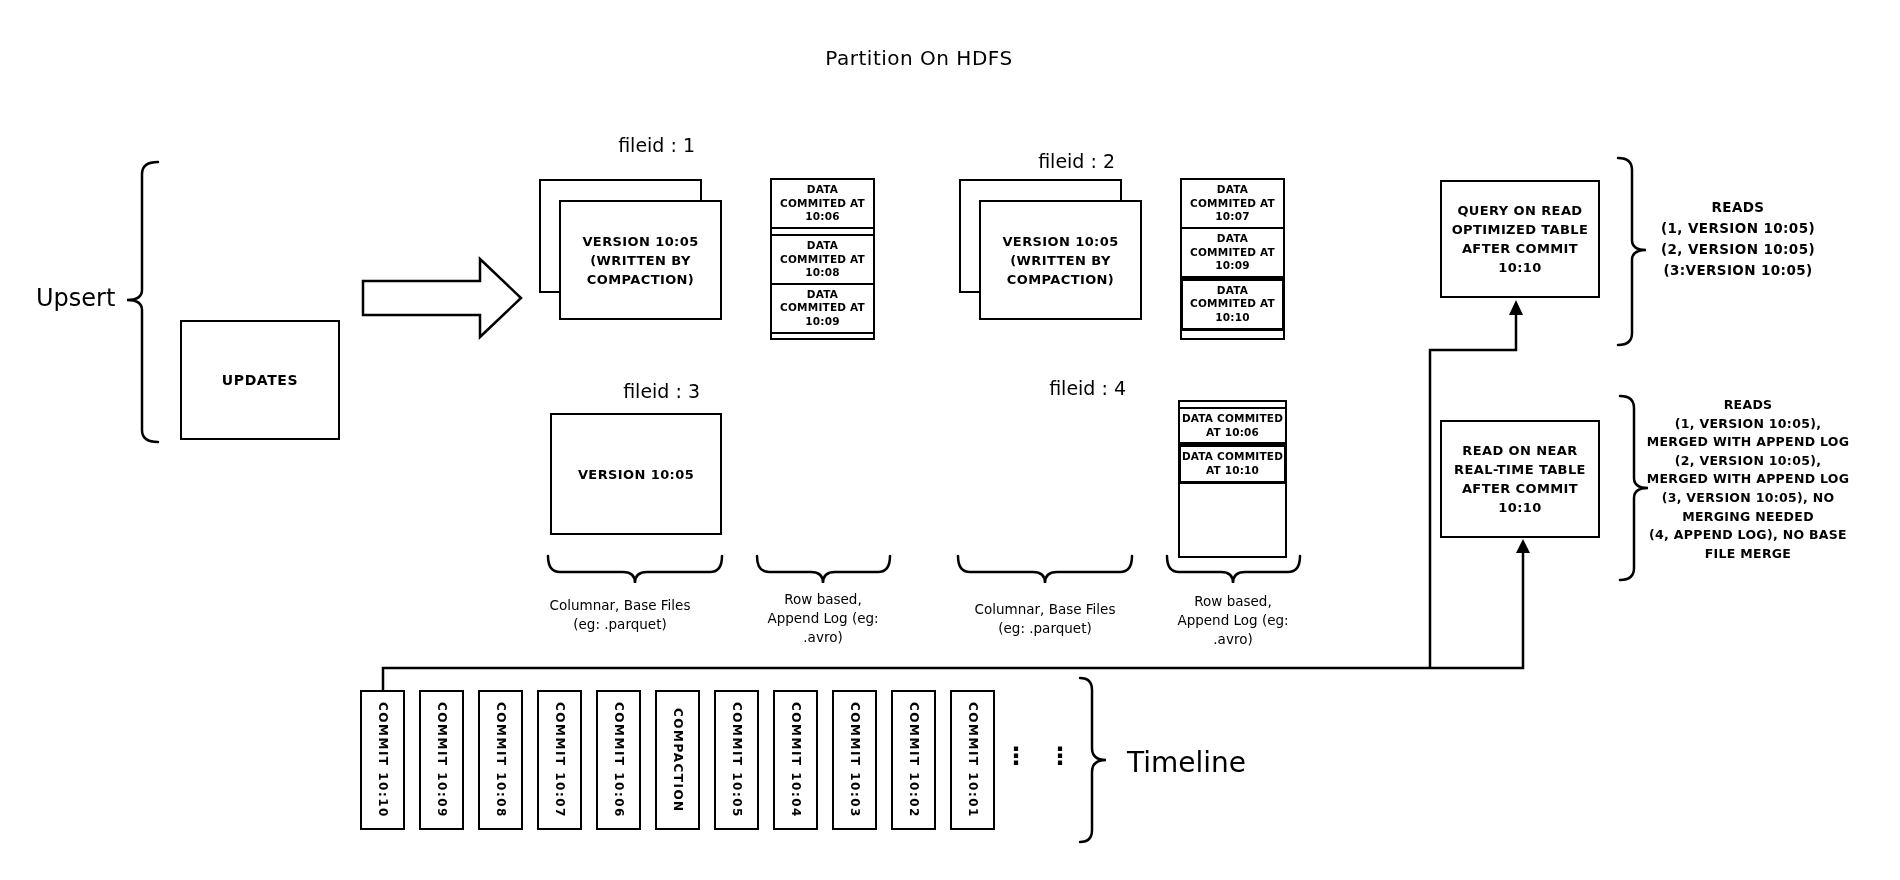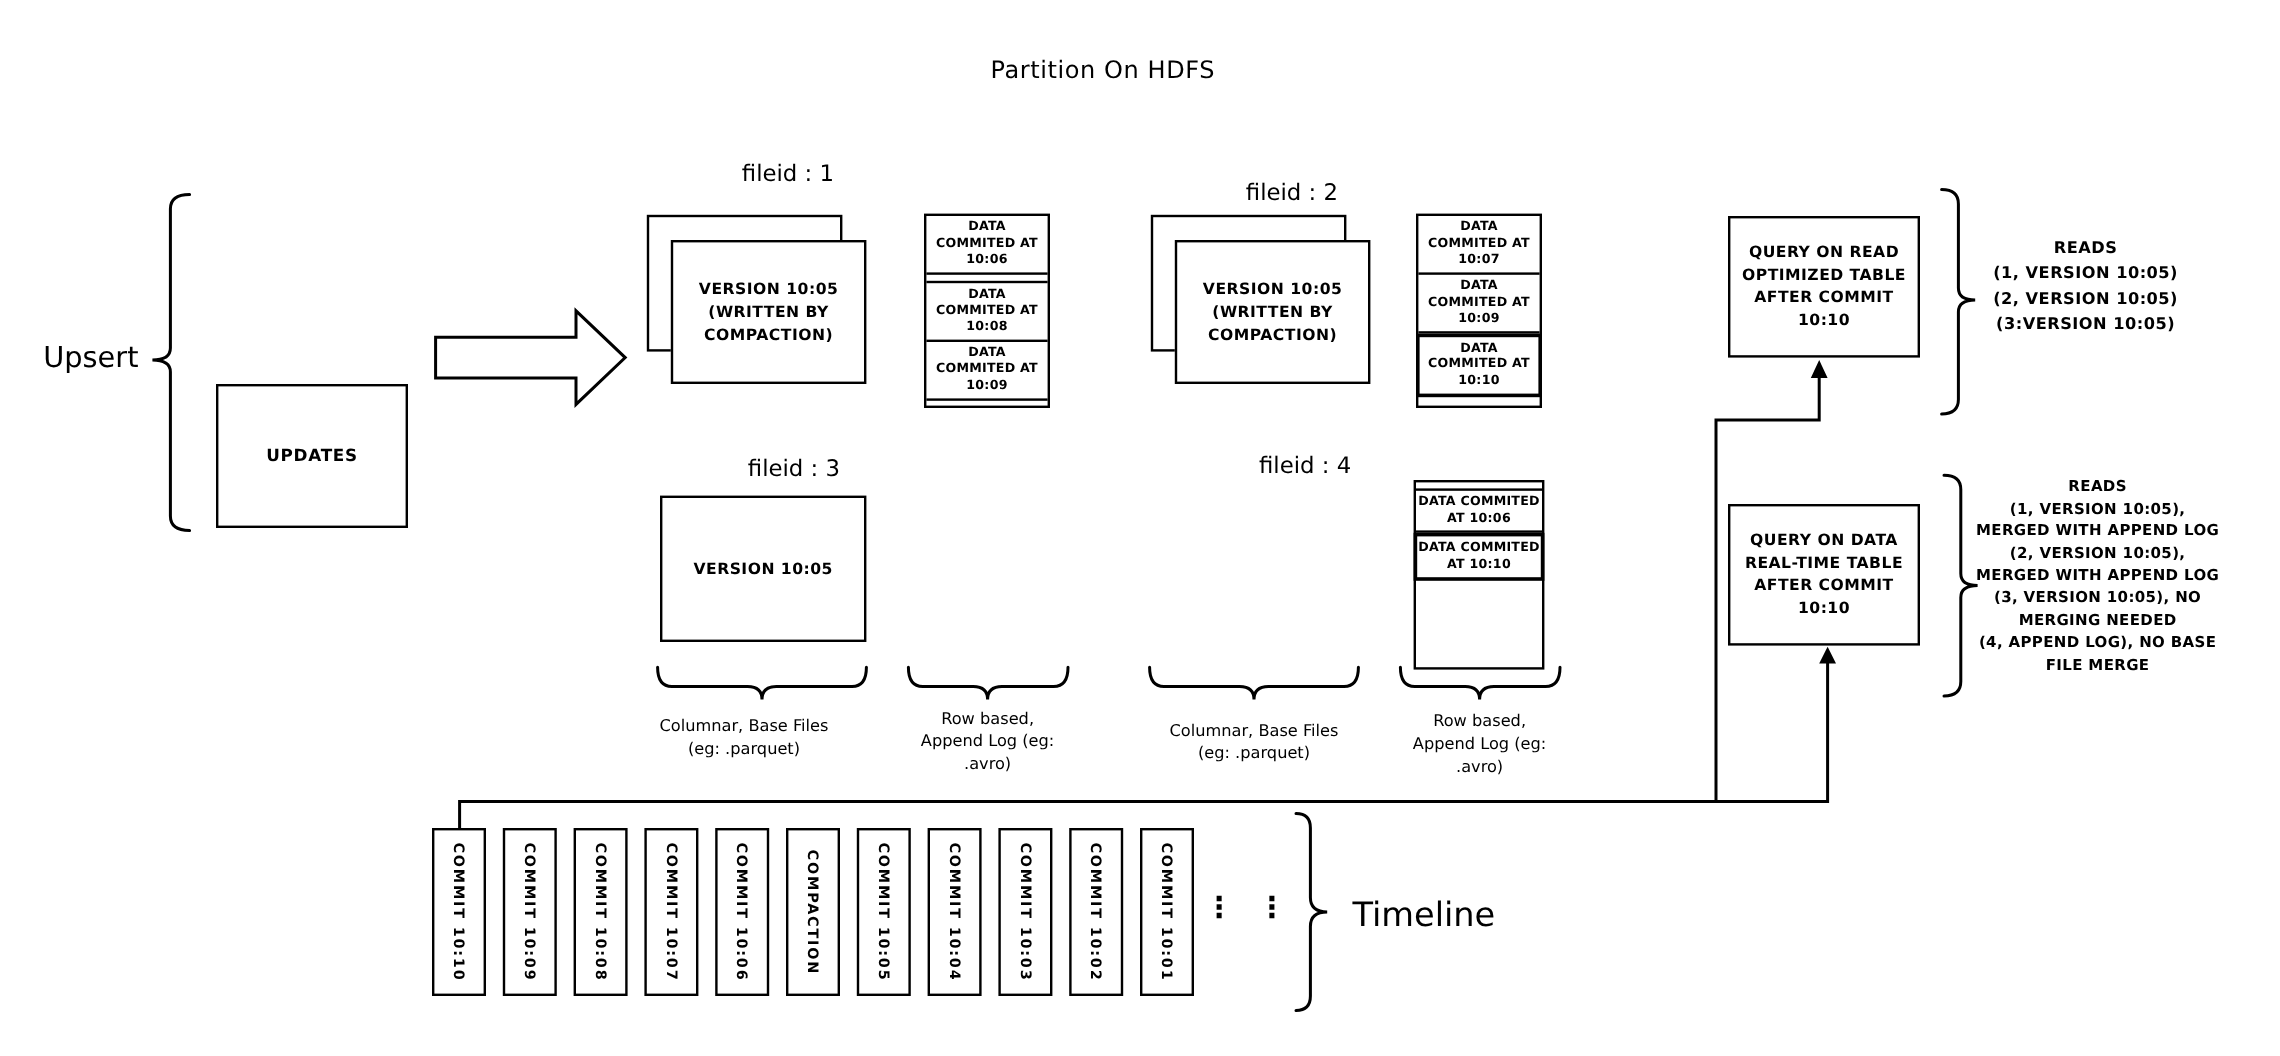--- a/index.html
+++ b/index.html
@@ -93,21 +93,21 @@
   <div class="box center" style="left:1440px;top:180px;width:160px;height:118px;justify-content:center;">
     <div class="qlines">
       <div>QUERY ON READ</div>
       <div>OPTIMIZED TABLE</div>
       <div>AFTER COMMIT</div>
       <div>10:10</div>
     </div>
   </div>
   <div class="box center" style="left:1440px;top:420px;width:160px;height:118px;">
     <div class="qlines">
-      <div>QUERY ON DATA</div>
+      <div>READ ON NEAR</div>
       <div>REAL-TIME TABLE</div>
       <div>AFTER COMMIT</div>
       <div>10:10</div>
     </div>
   </div>
 
   <div class="reads reads1" style="left:1643px;top:197px;width:190px;">
     <div>READS</div>
     <div>(1, VERSION 10:05)</div>
     <div>(2, VERSION 10:05)</div>

